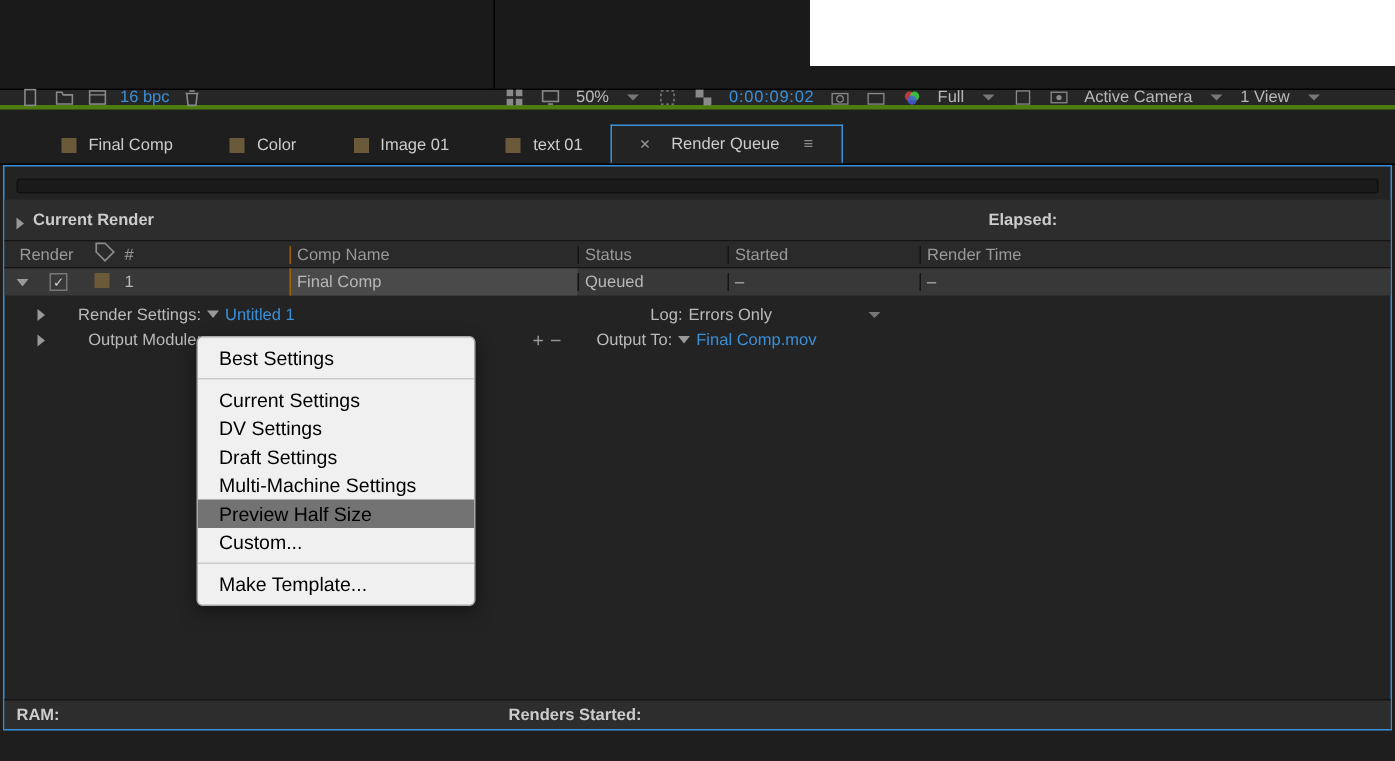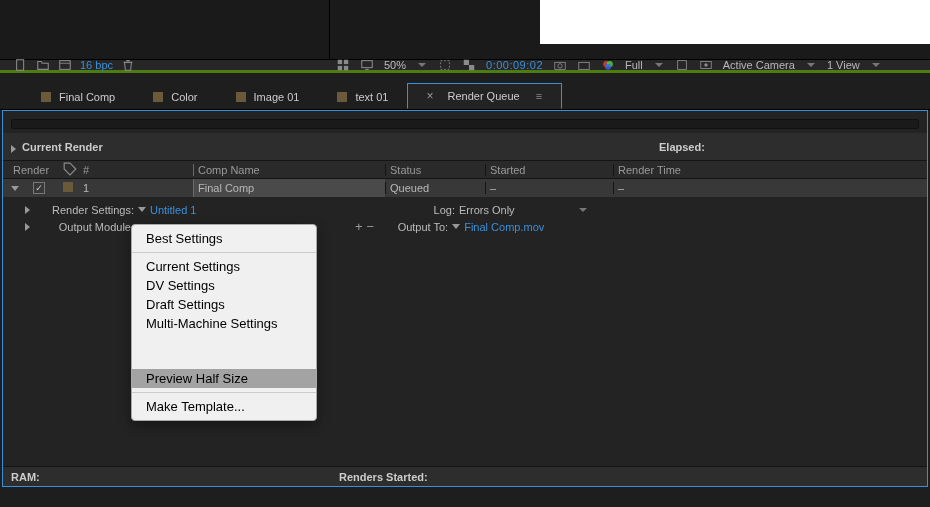--- a/index.html
+++ b/index.html
@@ -54,21 +54,21 @@
   .details { padding: 4px 0 0 22px; display: flex; }
   .det-left { width: 330px; }
   .det-right { flex: 1; }
   .det-line { height: 17px; display: flex; align-items: center; gap: 4px; color: #bbb; }
   .det-label { text-align: right; width: 100px; }
   .link { color: #3a8fd9; cursor: pointer; }
   .pm { color: #999; font-size: 13px; }
   
   .dropdown-menu { position: absolute; top: 224px; left: 131px; width: 186px; background: #f0f0f0; border: 1px solid #aaa; border-radius: 4px; box-shadow: 0 4px 12px rgba(0,0,0,0.4); z-index: 100; padding: 4px 0; }
   .menu-item { height: 19px; padding: 0 14px; display: flex; align-items: center; color: #000; font-size: 13px; cursor: pointer; }
-  .menu-item.highlighted { background: #a3a3a3; margin-top: 36px; }
+  .menu-item.highlighted { background: #737373; }
   .menu-sep { height: 1px; background: #ccc; margin: 4px 0; }
   
   .footer { position: absolute; bottom: 0; left: 0; right: 0; height: 20px; background: #2d2d2d; display: flex; align-items: center; padding: 0 8px; font-weight: bold; color: #ccc; border-top: 1px solid #151515; }
   .footer .f1 { width: 400px; }
   .footer .f2 { width: 328px; }
   .footer .f3 { flex: 1; }
 </style>
 </head>
 <body>
 
@@ -262,15 +262,16 @@
 </div>
 
 <div class="dropdown-menu">
   <div class="menu-item">Best Settings</div>
   <div class="menu-sep"></div>
   <div class="menu-item">Current Settings</div>
   <div class="menu-item">DV Settings</div>
   <div class="menu-item">Draft Settings</div>
   <div class="menu-item">Multi-Machine Settings</div>
   <div class="menu-item highlighted">Preview Half Size</div>
+  <div class="menu-item">Custom...</div>
   <div class="menu-sep"></div>
   <div class="menu-item">Make Template...</div>
 </div>
 
 </body></html>

